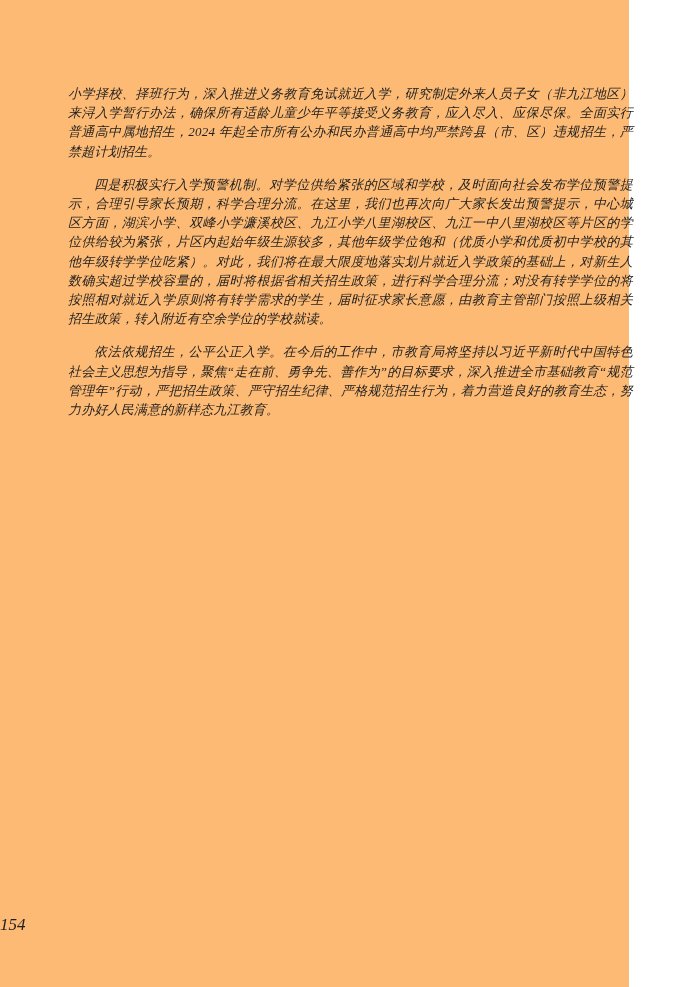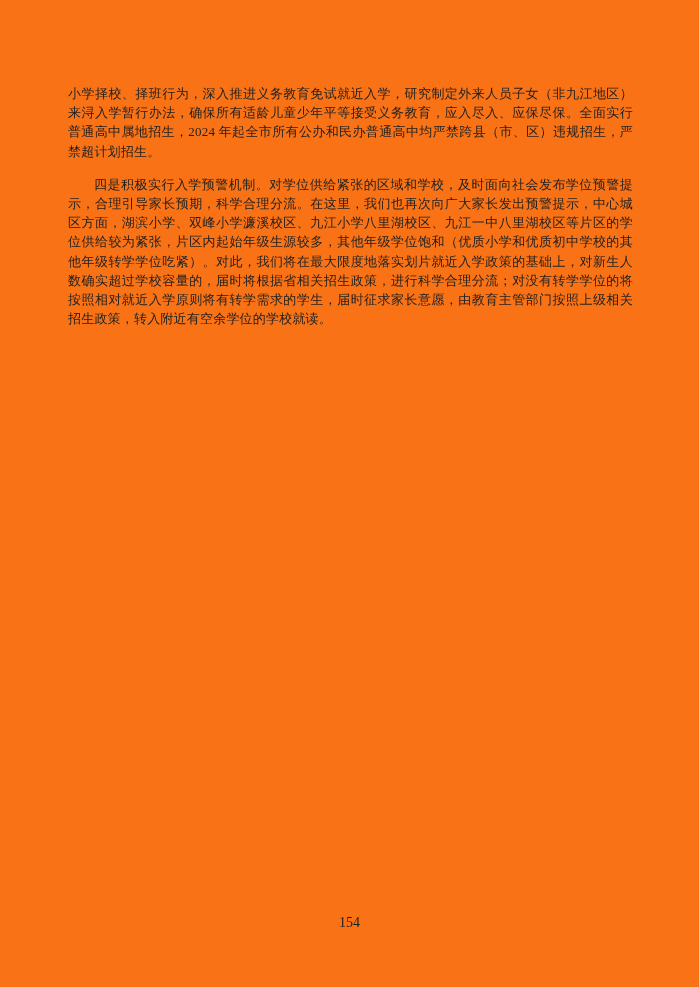--- a/index.html
+++ b/index.html
@@ -7,25 +7,26 @@
     padding: 0;
   }
   body {
     width: 699px;
     height: 987px;
     background: #ffffff;
     overflow: hidden;
   }
   .page {
     position: relative;
-    width: 699px;
+    width: 629px;
     height: 987px;
-    background: #f97316;
+    background: #fdba74;
     color: #1f1f1f;
     font-family: "Liberation Serif", "DejaVu Serif", serif;
+    font-style: italic;
   }
   .content {
     position: absolute;
     left: 68px;
     top: 84px;
     width: 565px;
     font-size: 13px;
     line-height: 19.2px;
     text-align: justify;
     text-justify: inter-ideograph;
@@ -37,28 +38,29 @@
     text-indent: 2em;
   }
   p.para.continuation {
     text-indent: 0;
   }
   .page-number {
     position: absolute;
     top: 915px;
     left: 0;
     width: 699px;
-    text-align: center;
-    font-size: 14px;
+    text-align: left;
+    font-size: 17px;
     color: #1f1f1f;
     font-family: "Liberation Serif", "DejaVu Serif", serif;
   }
 </style>
 </head>
 <body>
 
 <div class="page">
   <div class="content">
     <p class="para continuation">小学择校、择班行为，深入推进义务教育免试就近入学，研究制定外来人员子女（非九江地区）来浔入学暂行办法，确保所有适龄儿童少年平等接受义务教育，应入尽入、应保尽保。全面实行普通高中属地招生，2024 年起全市所有公办和民办普通高中均严禁跨县（市、区）违规招生，严禁超计划招生。</p>
     <p class="para">四是积极实行入学预警机制。对学位供给紧张的区域和学校，及时面向社会发布学位预警提示，合理引导家长预期，科学合理分流。在这里，我们也再次向广大家长发出预警提示，中心城区方面，湖滨小学、双峰小学濂溪校区、九江小学八里湖校区、九江一中八里湖校区等片区的学位供给较为紧张，片区内起始年级生源较多，其他年级学位饱和（优质小学和优质初中学校的其他年级转学学位吃紧）。对此，我们将在最大限度地落实划片就近入学政策的基础上，对新生人数确实超过学校容量的，届时将根据省相关招生政策，进行科学合理分流；对没有转学学位的将按照相对就近入学原则将有转学需求的学生，届时征求家长意愿，由教育主管部门按照上级相关招生政策，转入附近有空余学位的学校就读。</p>
+    <p class="para">依法依规招生，公平公正入学。在今后的工作中，市教育局将坚持以习近平新时代中国特色社会主义思想为指导，聚焦“走在前、勇争先、善作为”的目标要求，深入推进全市基础教育“规范管理年”行动，严把招生政策、严守招生纪律、严格规范招生行为，着力营造良好的教育生态，努力办好人民满意的新样态九江教育。</p>
   </div>
   <div class="page-number">154</div>
 </div>
 
 </body></html>

